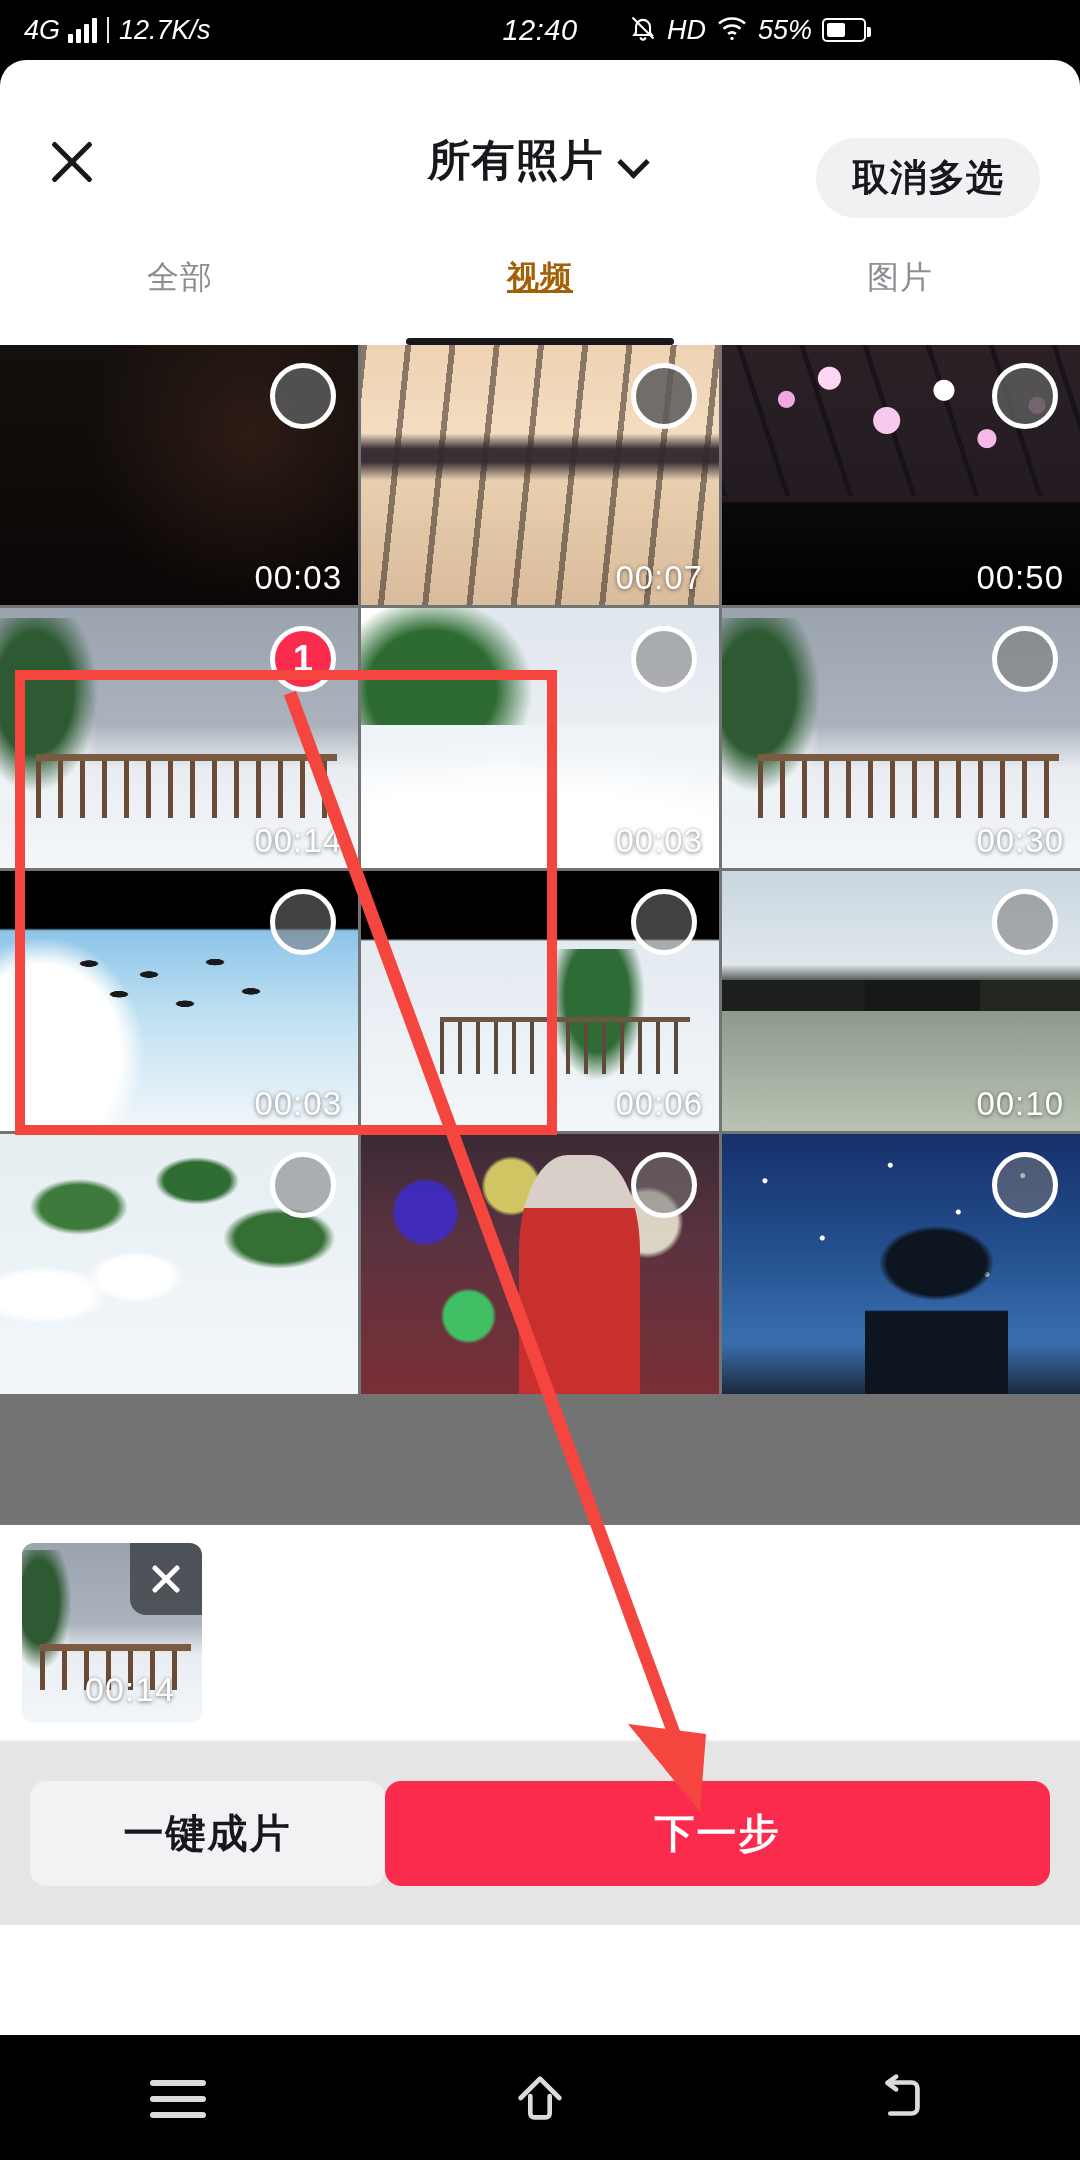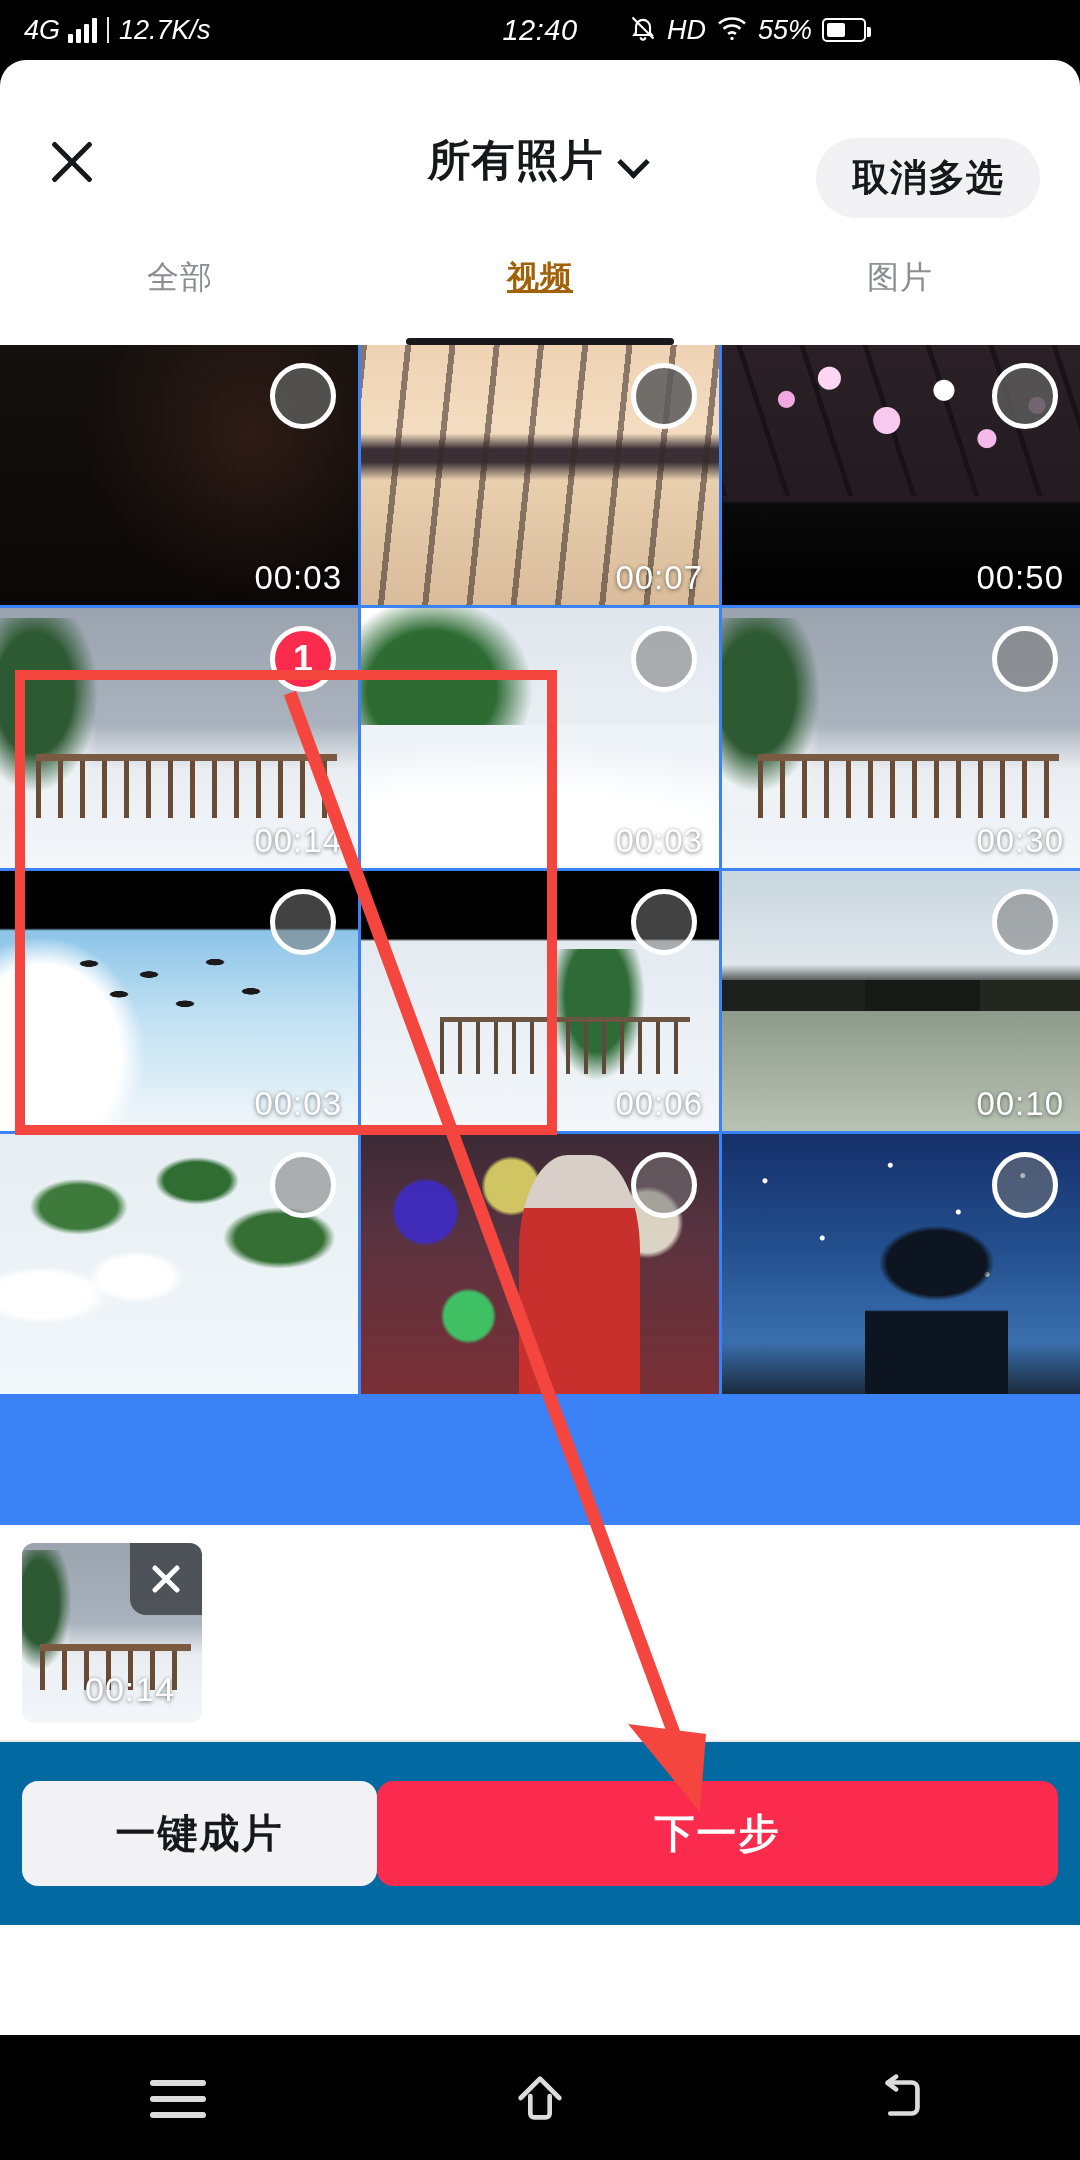--- a/index.html
+++ b/index.html
@@ -47,21 +47,21 @@
 
   .tabs{ position:relative; height:95px; display:flex; }
   .tab{ flex:1; display:flex; flex-direction:column; align-items:center; justify-content:flex-start;
     padding-top:6px; cursor:pointer;}
   .tab .lbl{ font-size:32px; color:#8b8d92; letter-spacing:1px;}
   .tab.active .lbl{ color:#a16207; font-weight:700;text-decoration:underline; }
   .tab .ul{ width:0; height:0; }
   .tab.active .ul{ position:absolute; bottom:0; width:268px; height:7px; background:#17181c; border-radius:4px;}
 
   
-  .grid{ position:relative; width:1080px; height:1180px; background:#3b82f6; overflow:hidden;
+  .grid{ position:relative; width:1080px; height:1180px; background:#737373; overflow:hidden;
     display:grid; grid-template-columns:repeat(3,358px); grid-auto-rows:260px; gap:3px;text-decoration:underline; }
   .cell{ position:relative; overflow:hidden; background:#000; cursor:pointer;}
   .thumb{ position:absolute; inset:0; }
   .dur{ position:absolute; right:16px; bottom:8px; font-size:33px; color:#fff; letter-spacing:1px;
     text-shadow:0 1px 4px rgba(0,0,0,.55); }
   .sel{ position:absolute; right:22px; top:18px; width:66px; height:66px; border-radius:50%;
     border:5px solid #fff; background:rgba(120,120,120,.55); box-sizing:border-box; cursor:pointer;}
   .sel.dark{ background:rgba(90,90,90,.85);}
   .sel.on{ background:#fb2b4d; display:flex; align-items:center; justify-content:center;
     color:#fff; font-size:36px; font-weight:600;}
@@ -72,22 +72,22 @@
     overflow:hidden; cursor:pointer;}
   .tray-item .dur{ right:auto; left:50%; transform:translateX(-30%); bottom:14px; font-size:34px;}
   .tray-x{ position:absolute; right:0; top:0; width:72px; height:72px; background:rgba(60,62,68,.82);
     border-radius:0 12px 0 16px; cursor:pointer;}
   .tray-x::before,.tray-x::after{ content:""; position:absolute; left:50%; top:50%; width:36px; height:5px;
     background:#fff; border-radius:2px;}
   .tray-x::before{ transform:translate(-50%,-50%) rotate(45deg);}
   .tray-x::after{ transform:translate(-50%,-50%) rotate(-45deg);}
 
   
-  .actionbar{ position:relative; height:185px; background:#0369a1; border-top:2px solid #ededef;
-    display:flex; align-items:center; padding:0 22px; }
+  .actionbar{ position:relative; height:185px; background:#e5e5e5; border-top:2px solid #ededef;
+    display:flex; align-items:center; padding:0 30px; }
   .btn{ height:105px; border-radius:16px; display:flex; align-items:center; justify-content:center;
     font-size:40px; letter-spacing:2px; cursor:pointer;}
   .btn-secondary{ width:355px; background:#f2f2f4; color:#17181c; font-weight:600;}
   .btn-primary{ flex:1; background:#fb2b4d; color:#fff; font-weight:600;}
 
   
   .navbar{ position:absolute; left:0; bottom:0; width:1080px; height:125px; background:#000;
     display:flex; align-items:center; justify-content:space-around;}
   .nav-btn{ width:120px; height:80px; position:relative; cursor:pointer; display:flex;
     align-items:center; justify-content:center;}

